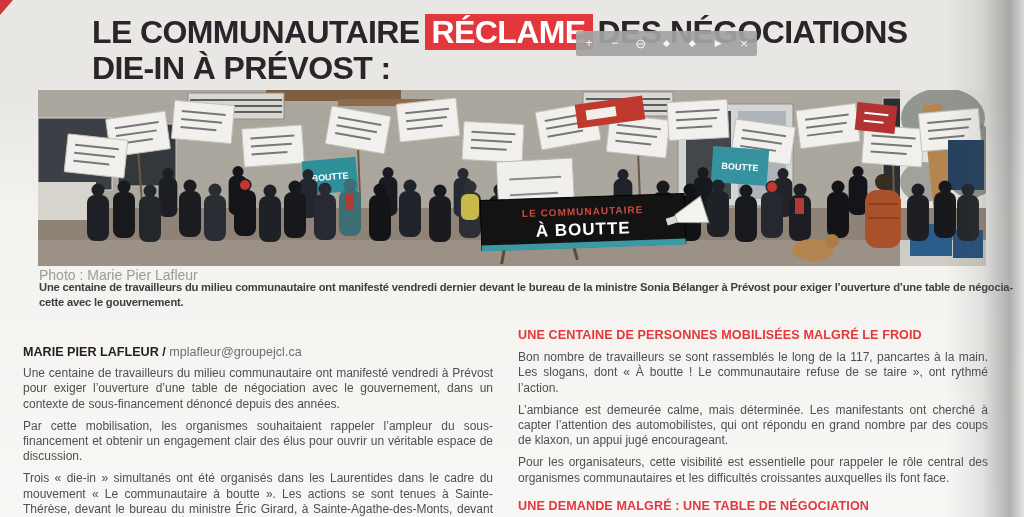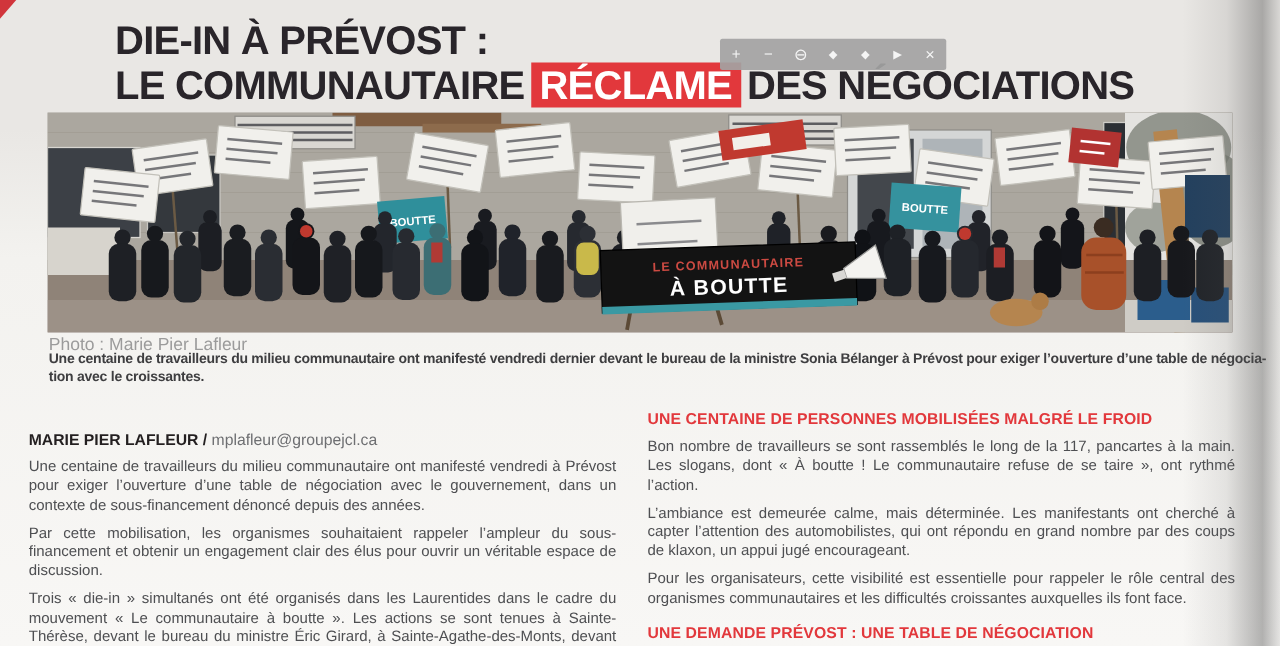--- a/index.html
+++ b/index.html
@@ -52,22 +52,22 @@
   .stone-line{stroke:#9d988f;stroke-width:0.7;opacity:0.65;}
 </style>
 </head>
 <body>
 
 <div class="page">
 
   <div class="corner-mark"></div>
 
   <header class="title-block">
+    <div class="title-line"><span>LE COMMUNAUTAIRE</span><span class="title-highlight">RÉCLAME</span><span>DES NÉGOCIATIONS</span></div>
     <div class="title-line">DIE-IN À PRÉVOST :</div>
-    <div class="title-line"><span>LE COMMUNAUTAIRE</span><span class="title-highlight">RÉCLAME</span><span>DES NÉGOCIATIONS</span></div>
   </header>
 
   <div class="toolbar">
     <span class="tb-btn">+</span>
     <span class="tb-btn">−</span>
     <span class="tb-btn big">⊖</span>
     <span class="tb-btn small">◆</span>
     <span class="tb-btn small">◆</span>
     <span class="tb-btn small">▶</span>
     <span class="tb-btn big">×</span>
@@ -253,38 +253,38 @@
         <polygon points="-2,-4 28,-14 28,14 -2,4" fill="#f4f3f0" stroke="#9a9a98"></polygon>
         <rect x="-12" y="-3" width="10" height="7" fill="#d9d8d5"></rect>
       </g>
     </svg>
   </figure>
 
   <div class="credit">Photo : Marie Pier Lafleur</div>
 
   <div class="caption">
     <div>Une centaine de travailleurs du milieu communautaire ont manifesté vendredi dernier devant le bureau de la ministre Sonia Bélanger à Prévost pour exiger l’ouverture d’une table de négocia-</div>
-    <div>tion avec le croissantes.</div>
+    <div>cette avec le gouvernement.</div>
   </div>
 
   <div class="col col-left">
     <div class="byline">
       <span class="name">MARIE PIER LAFLEUR /</span>
       <span class="email">mplafleur@groupejcl.ca</span>
     </div>
     <p>Une centaine de travailleurs du milieu communautaire ont manifesté vendredi à Prévost pour exiger l’ouverture d’une table de négociation avec le gouvernement, dans un contexte de sous-financement dénoncé depuis des années.</p>
     <p>Par cette mobilisation, les organismes souhaitaient rappeler l’ampleur du sous-financement et obtenir un engagement clair des élus pour ouvrir un véritable espace de discussion.</p>
     <p>Trois « die-in » simultanés ont été organisés dans les Laurentides dans le cadre du mouvement « Le communautaire à boutte ». Les actions se sont tenues à Sainte-Thérèse, devant le bureau du ministre Éric Girard, à Sainte-Agathe-des-Monts, devant celui de la ministre France-Élaine Duranceau, et à Prévost, devant le bureau de la ministre Sonia Bélanger.</p>
 
   </div>
 
   <div class="col col-right">
     <div class="red-heading">UNE CENTAINE DE PERSONNES MOBILISÉES MALGRÉ LE FROID</div>
     <p>Bon nombre de travailleurs se sont rassemblés le long de la 117, pancartes à la main. Les slogans, dont « À boutte ! Le communautaire refuse de se taire », ont rythmé l’action.</p>
     <p>L’ambiance est demeurée calme, mais déterminée. Les manifestants ont cherché à capter l’attention des automobilistes, qui ont répondu en grand nombre par des coups de klaxon, un appui jugé encourageant.</p>
     <p>Pour les organisateurs, cette visibilité est essentielle pour rappeler le rôle central des organismes communautaires et les difficultés croissantes auxquelles ils font face.</p>
-    <div class="red-heading">UNE DEMANDE PRÉVOST : UNE TABLE DE NÉGOCIATION</div>
+    <div class="red-heading">UNE DEMANDE MALGRÉ : UNE TABLE DE NÉGOCIATION</div>
     <p>Au cœur de la mobilisation, une revendication claire : l’ouverture de pourparlers formels avec le gouvernement.</p>
 
   </div>
 
   <div class="edge-shade"></div>
 </div>
 
 </body></html>

